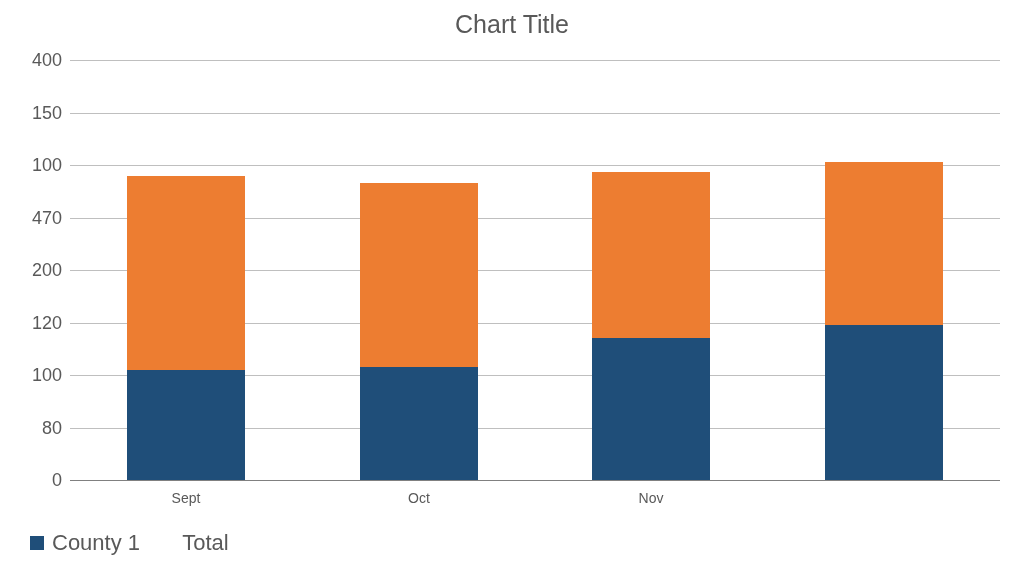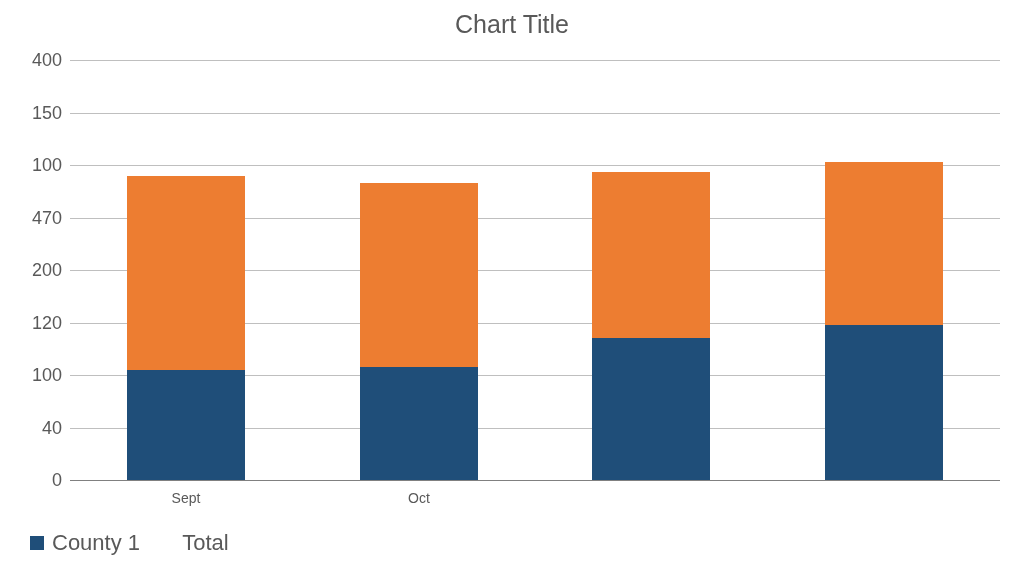--- a/index.html
+++ b/index.html
@@ -94,21 +94,21 @@
   }
 </style>
 </head>
 <body>
 
 <div class="chart-wrap">
 
   <div class="chart-title">Chart Title</div>
 
   <div class="ylab" style="top:480px">0</div>
-  <div class="ylab" style="top:427.5px">40</div>
+  <div class="ylab" style="top:427.5px">80</div>
   <div class="ylab" style="top:375px">100</div>
   <div class="ylab" style="top:322.5px">120</div>
   <div class="ylab" style="top:270px">200</div>
   <div class="ylab" style="top:217.5px">470</div>
   <div class="ylab" style="top:165px">100</div>
   <div class="ylab" style="top:112.5px">150</div>
   <div class="ylab" style="top:60px">400</div>
 
   <div class="plot">
 
@@ -138,20 +138,21 @@
     </div>
 
     <div class="bar-slot" style="left:755px">
       <div class="bar-seg c1" style="bottom:0; height:155.4px"></div>
       <div class="bar-seg c2" style="bottom:155.4px; height:162.75px"></div>
     </div>
   </div>
 
   <div class="xlab" style="left:186px">Sept</div>
   <div class="xlab" style="left:419px">Oct</div>
+  <div class="xlab" style="left:651px">Nov</div>
 
   <div class="legend">
     <span class="legend-item">
       <span class="swatch c1"></span>
       <span>County 1</span>
     </span>
     <span class="legend-item">
       <span>Total</span>
     </span>
   </div>

